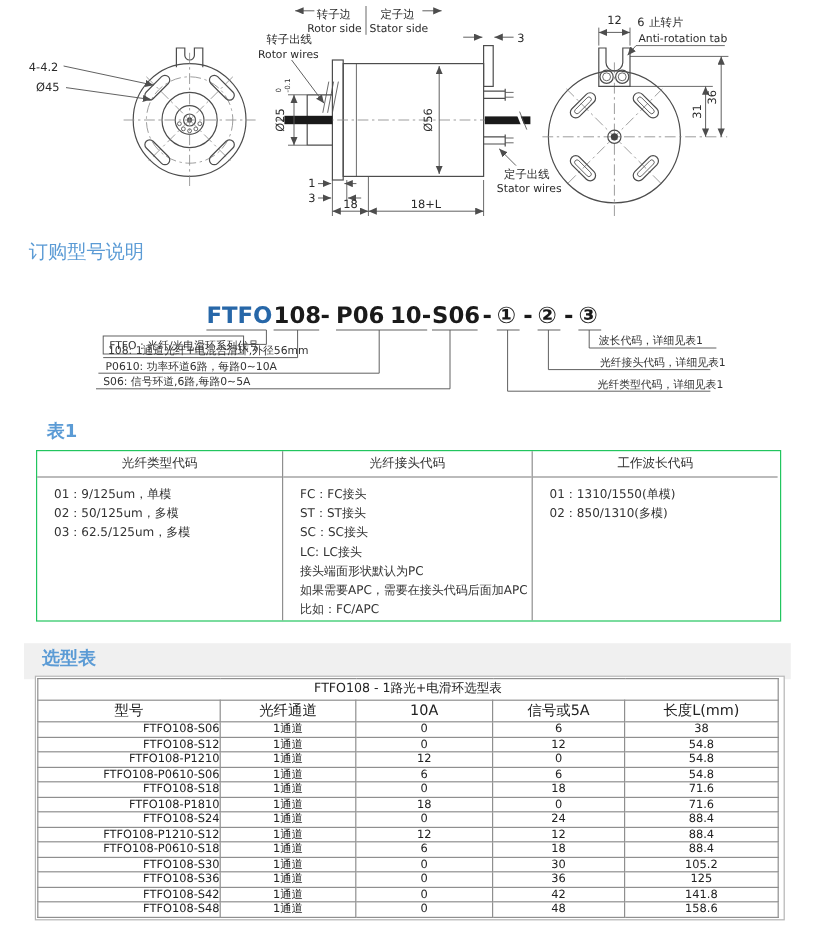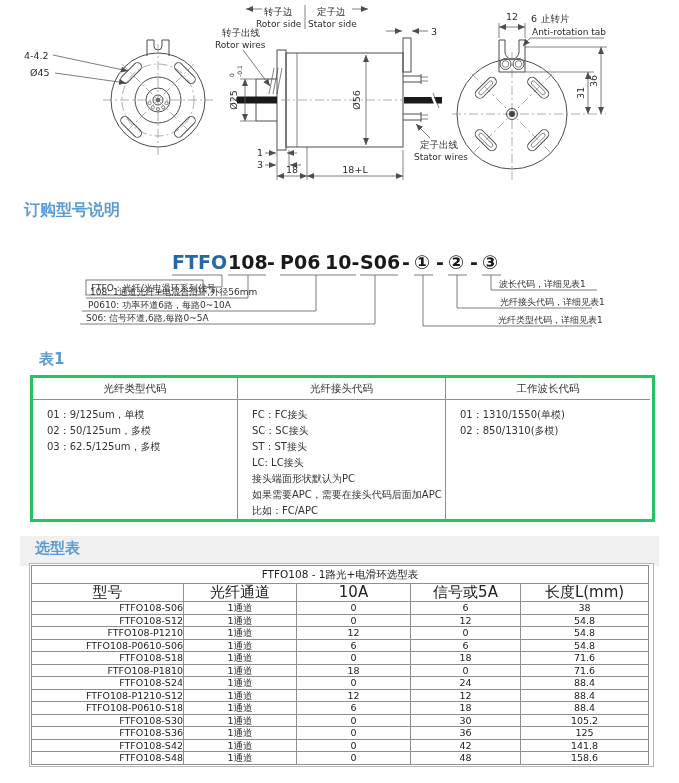--- a/index.html
+++ b/index.html
@@ -9,37 +9,37 @@
   .ln{stroke:#4d4d4d;stroke-width:1;fill:none;}
   .thin{stroke:#4d4d4d;stroke-width:.7;fill:none;}
   .cl{stroke:#8a8a8a;stroke-width:.7;fill:none;stroke-dasharray:9 3 2 3;}
   .dtx{font-size:9.5px;fill:#2b2b2b;}
   .dtx-en{font-size:9px;fill:#2b2b2b;}
   .dtx-sm{font-size:6px;fill:#2b2b2b;}
   .big{font-size:19px;font-weight:600;fill:#1a1a1a;}
   .big-blue{font-size:19px;font-weight:600;fill:#2767a8;}
   .callout{font-size:9px;fill:#333;}
   .cline{stroke:#5a5a5a;stroke-width:.8;fill:none;}
-  .sec-title{position:absolute;left:24px;top:200px;font-size:16px;font-weight:bold;color:#5b9bd5;}
+  .sec-title{position:absolute;left:24px;top:200px;font-size:16px;font-weight:normal;color:#5b9bd5;}
   .t1-title{position:absolute;left:27px;top:350px;font-size:15px;font-weight:bold;color:#5b9bd5;margin-left:12px;}
-  .t1{position:absolute;left:30px;top:375px;width:619px;height:141px;border:3px solid #22c55e;
+  .t1{position:absolute;left:30px;top:375px;width:619px;height:141px;border:1px solid #22c55e;
       display:grid;grid-template-columns:205px 208px 204px;background:#fff;}
   .t1col{border-right:1px solid #8f8f8f;display:flex;flex-direction:column;min-width:0;}
   .t1col:last-child{border-right:none;}
   .t1head{height:21px;line-height:21px;text-align:center;border-bottom:1px solid #8f8f8f;
           font-size:10.5px;color:#333;}
   .t1body{padding:7px 4px 0 14px;font-size:10px;line-height:16px;color:#333;white-space:nowrap;overflow:hidden;}
   .banner{position:absolute;left:20px;top:536px;width:639px;height:30px;background:#f0f0f0;}
   .banner span{display:inline-block;margin-left:15px;line-height:25px;font-size:15px;font-weight:bold;color:#5b9bd5;}
   .sel-wrap{position:absolute;left:29px;top:563px;width:621px;border:1px solid #b5b5b5;padding:1px;background:#fff;}
   table.sel{border-collapse:collapse;table-layout:fixed;width:617px;color:#222;border-radius:10px;}
   table.sel td,table.sel th{border:1px solid #8f8f8f;text-align:center;padding:0;
        font-size:9.5px;font-weight:normal;height:11px;line-height:11.5px;overflow:hidden;white-space:nowrap;}
   table.sel tr.tt td{height:17px;line-height:17px;font-size:10.5px;}
-  table.sel tr.hh th{height:17px;line-height:17px;font-size:15px;}
+  table.sel tr.hh th{height:17px;line-height:17px;font-size:12px;}
   table.sel tbody td:first-child{text-align:right;padding-left:42px;}
 </style>
 </head>
 <body>
 
 
 
 
 <svg width="679" height="192" viewBox="0 0 679 192">
   <defs>
@@ -279,22 +279,22 @@
     <div class="t1body">
         <div>01：9/125um，单模</div>
         <div>02：50/125um，多模</div>
         <div>03：62.5/125um，多模</div>
       </div>
   </div>
   <div class="t1col">
     <div class="t1head">光纤接头代码</div>
     <div class="t1body">
         <div>FC：FC接头</div>
+        <div>ST：ST接头</div>
         <div>SC：SC接头</div>
-        <div>ST：ST接头</div>
         <div>LC:  LC接头</div>
         <div>接头端面形状默认为PC</div>
         <div>如果需要APC，需要在接头代码后面加APC，</div>
         <div>比如：FC/APC</div>
       </div>
   </div>
   <div class="t1col">
     <div class="t1head">工作波长代码</div>
     <div class="t1body">
         <div>01：1310/1550(单模)</div>

